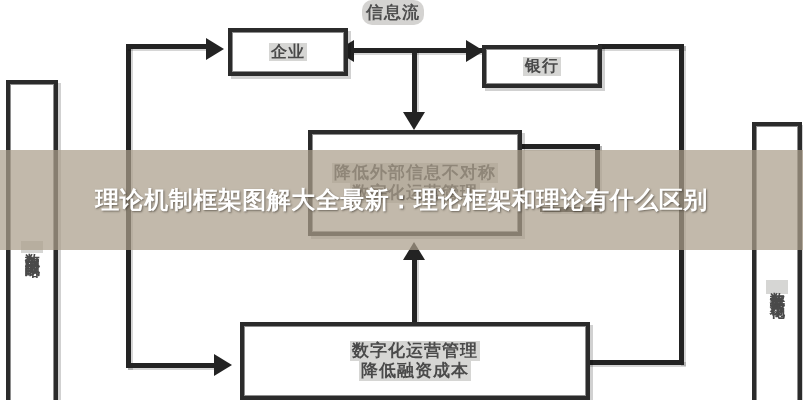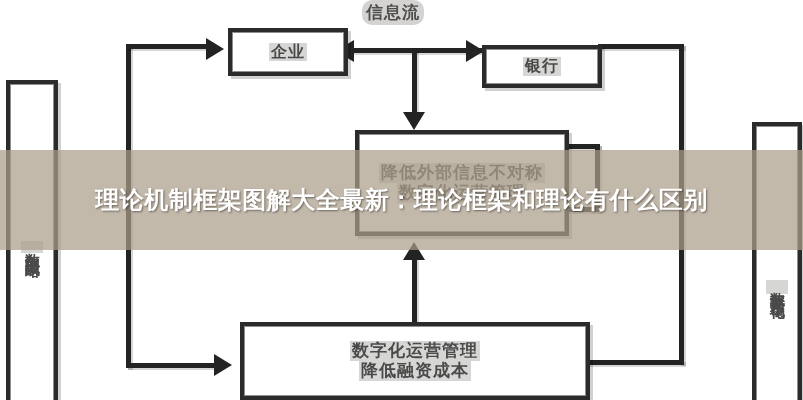--- a/index.html
+++ b/index.html
@@ -59,21 +59,21 @@
     white-space: nowrap;
   }
 
   
   #node-enterprise { left: 228px; top: 28px; width: 120px; height: 48px; }
   #node-bank       { left: 482px; top: 45px; width: 120px; height: 43px; }
   #node-enterprise .node-label,
   #node-bank .node-label { font-size: 16px; }
 
   
-  #node-middle { left: 308px; top: 130px; width: 214px; height: 106px; margin-left: 47px; }
+  #node-middle { left: 308px; top: 130px; width: 214px; height: 106px; }
   #node-middle .node-label { font-size: 17px; }
 
   
   #node-bottom { left: 240px; top: 322px; width: 350px; height: 78px; }
   #node-bottom .node-label { font-size: 17px; }
 
   
   #node-left  { left: 6px;  top: 80px; width: 52px; height: 334px; }
   #node-right { left: 752px; top: 122px; width: 50px; height: 330px; }
   .vert .node-label {

